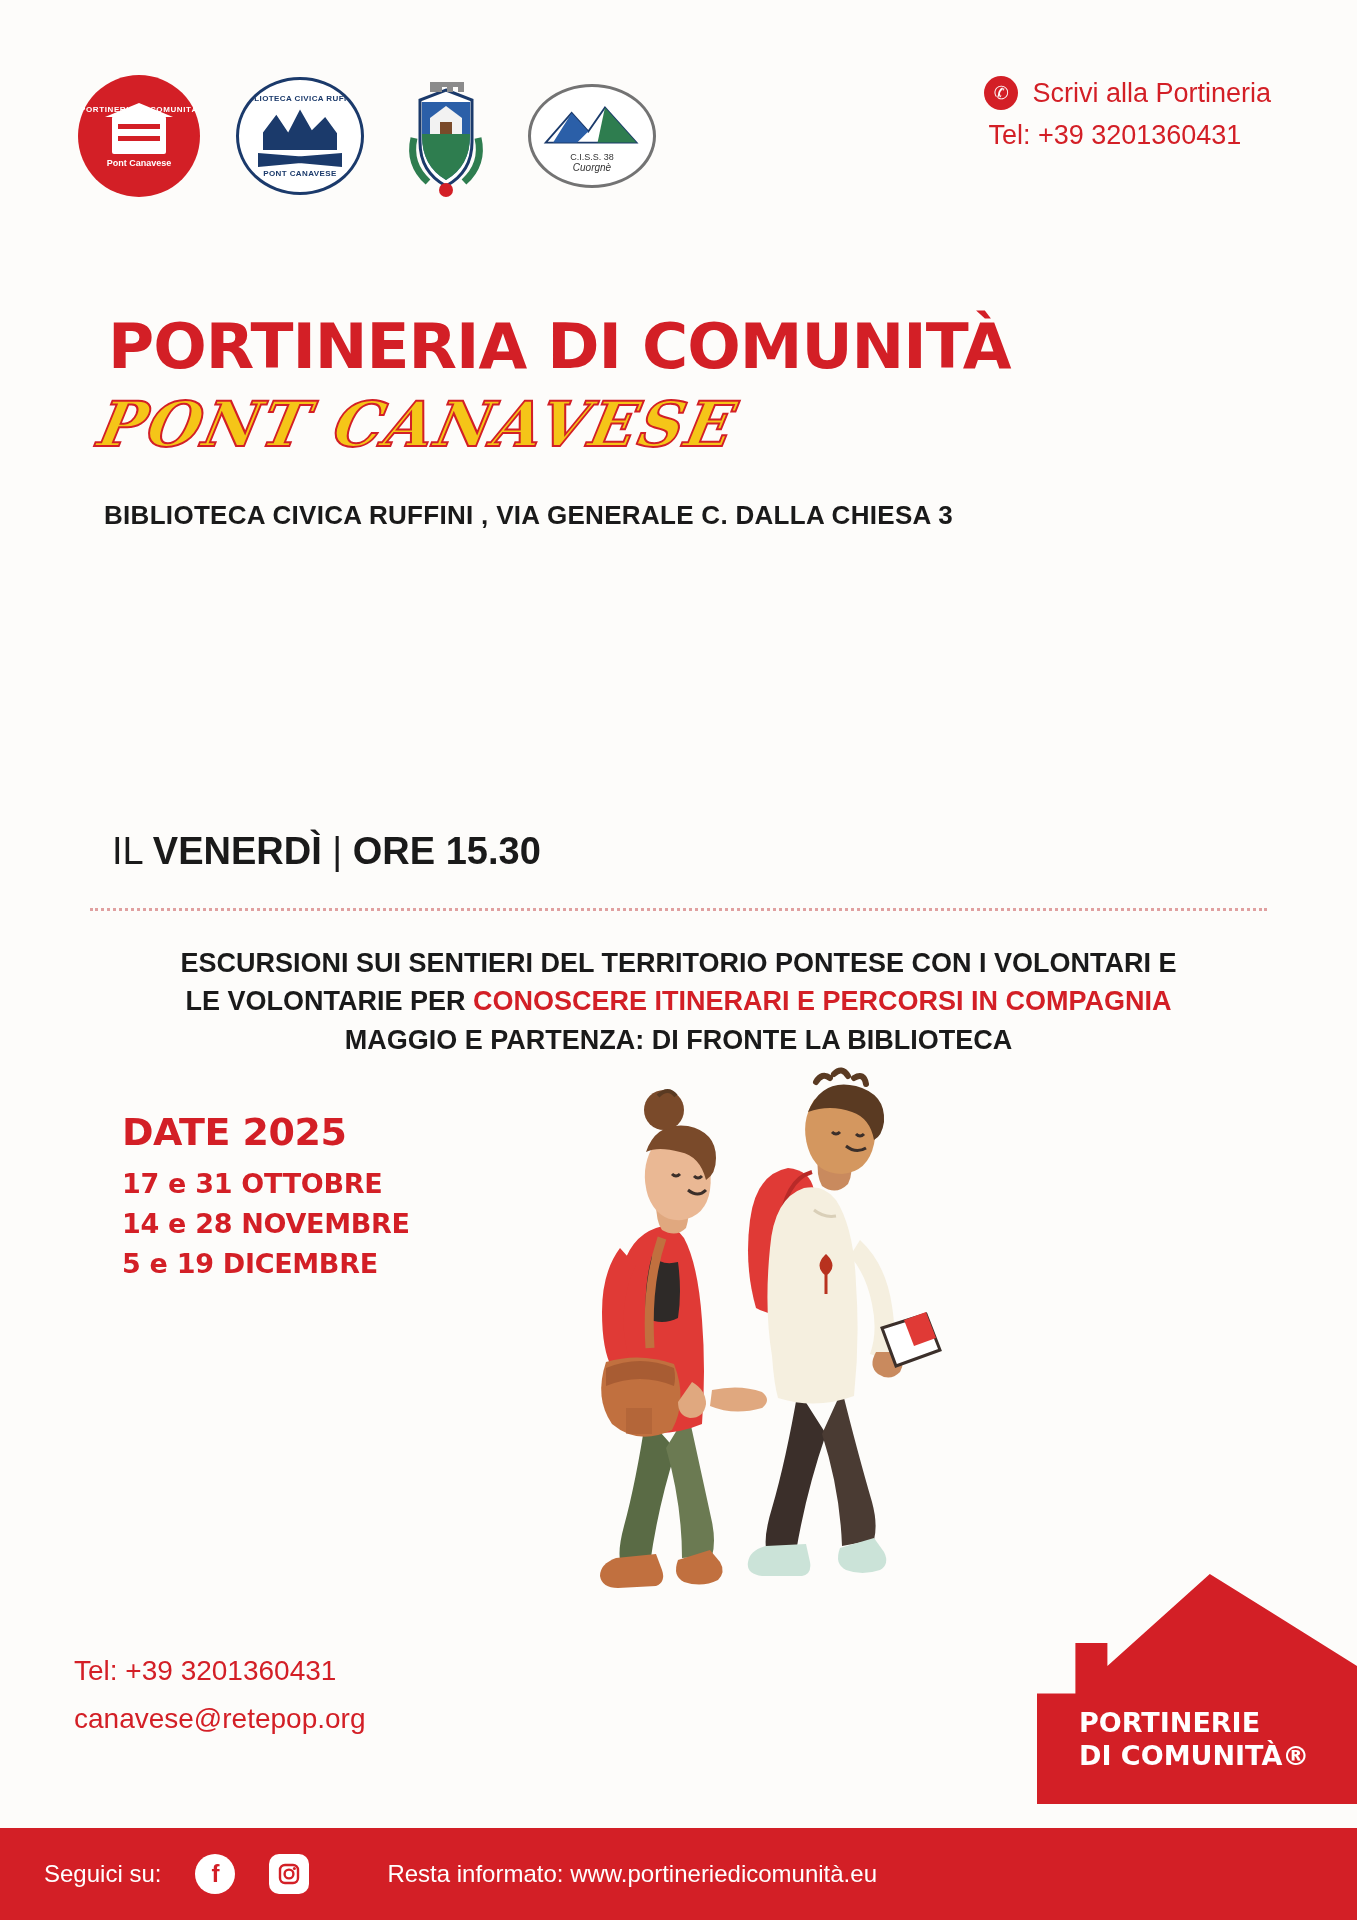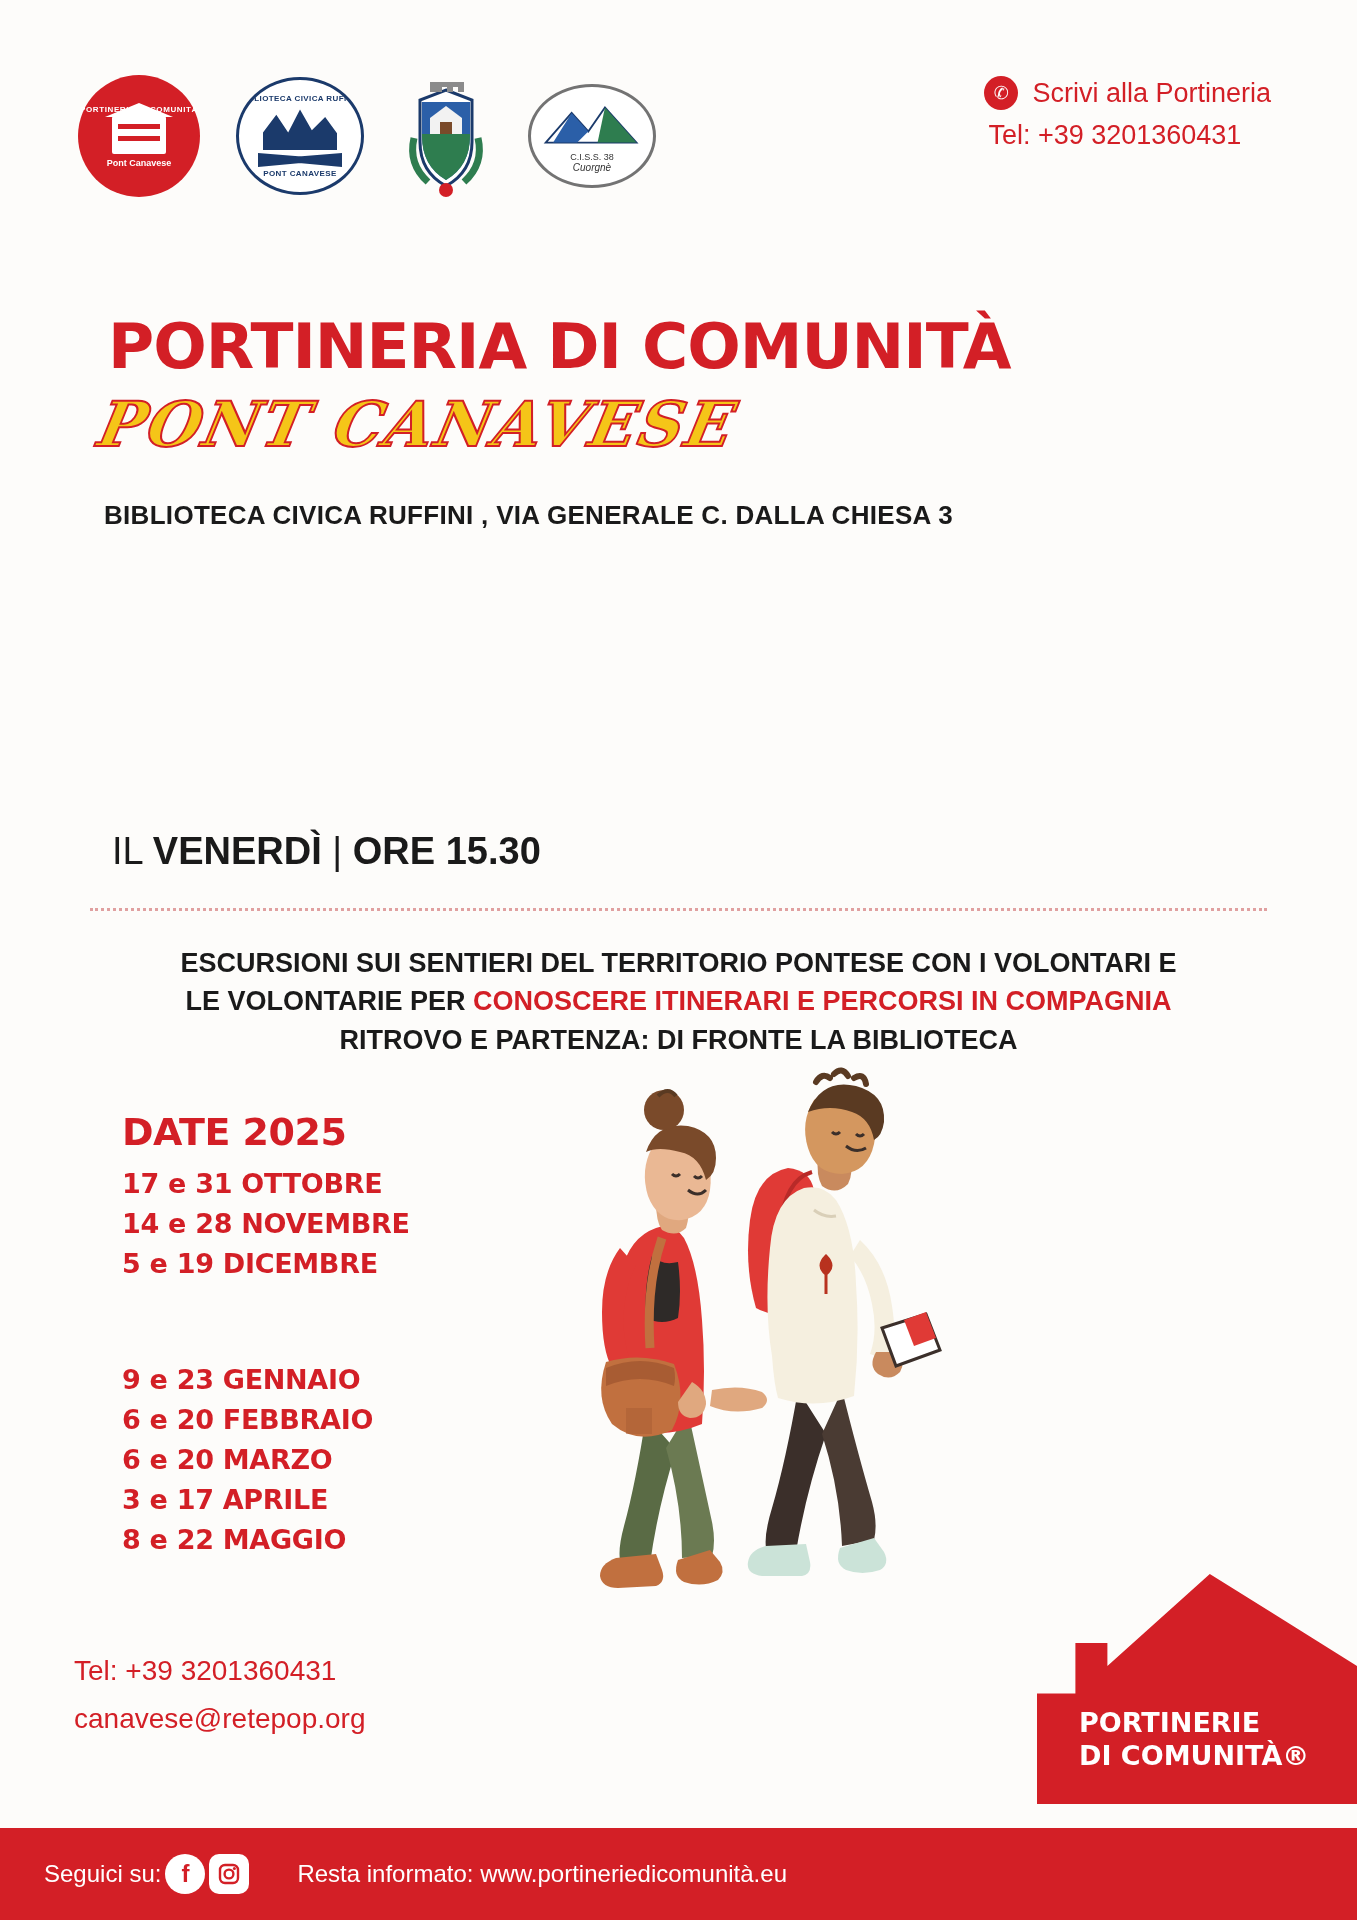--- a/index.html
+++ b/index.html
@@ -239,21 +239,21 @@
 
   
   .footer {
     position: absolute;
     left: 0; bottom: 0;
     width: 1357px; height: 92px;
     background: #d31f26;
     display: flex;
     align-items: center;
     padding-left: 44px;
-    gap: 4px;
+    gap: 34px;
   }
   .footer .f-follow {
     color: #fff; font-size: 24px; font-weight: 500;
   }
   .social {
     width: 40px; height: 40px; border-radius: 50%;
     background: #fff; color: #d31f26;
     display:flex; align-items:center; justify-content:center;
     font-size: 24px; font-weight: bold;
   }
@@ -327,40 +327,33 @@
 
   <div class="when">
     <span class="light">IL </span><span class="bold">VENERDÌ</span><span class="light"> | </span><span class="bold">ORE 15.30</span>
   </div>
 
   <div class="divider"></div>
 
   <div class="desc">
     <div>ESCURSIONI SUI SENTIERI DEL TERRITORIO PONTESE CON I VOLONTARI E</div>
     <div><span>LE VOLONTARIE PER </span><span class="hl">CONOSCERE ITINERARI E PERCORSI IN COMPAGNIA</span></div>
-    <div>RITROVO E PARTENZA: DI FRONTE LA BIBLIOTECA</div>
+    <div>MAGGIO E PARTENZA: DI FRONTE LA BIBLIOTECA</div>
   </div>
 
   <div class="dates-block dates-2025">
     <div class="dates-title">DATE 2025</div>
     <ul class="dates-list">
       <li>17 e 31 OTTOBRE</li>
       <li>14 e 28 NOVEMBRE</li>
       <li>5 e 19 DICEMBRE</li>
     </ul>
   </div>
 
   <div class="dates-block dates-2026">
-    <ul class="dates-list">
-      <li>9 e 23 GENNAIO</li>
-      <li>6 e 20 FEBBRAIO</li>
-      <li>6 e 20 MARZO</li>
-      <li>3 e 17 APRILE</li>
-      <li>8 e 22 MAGGIO</li>
-    </ul>
   </div>
 
   <div class="contact-bottom">
     <div>Tel: +39 3201360431</div>
     <div class="cb-mail">canavese@retepop.org</div>
   </div>
 
   <div class="illustration">
     <svg viewBox="0 0 470 600" width="470" height="600" aria-hidden="true">
 

